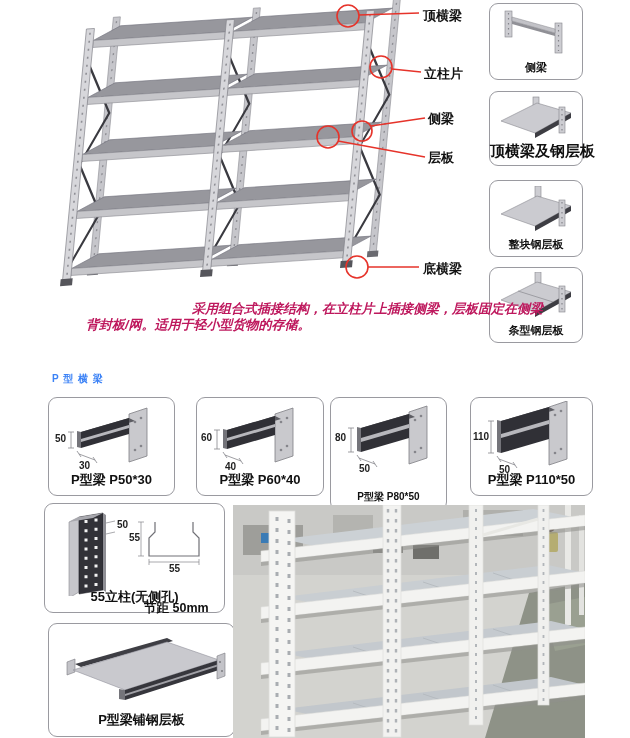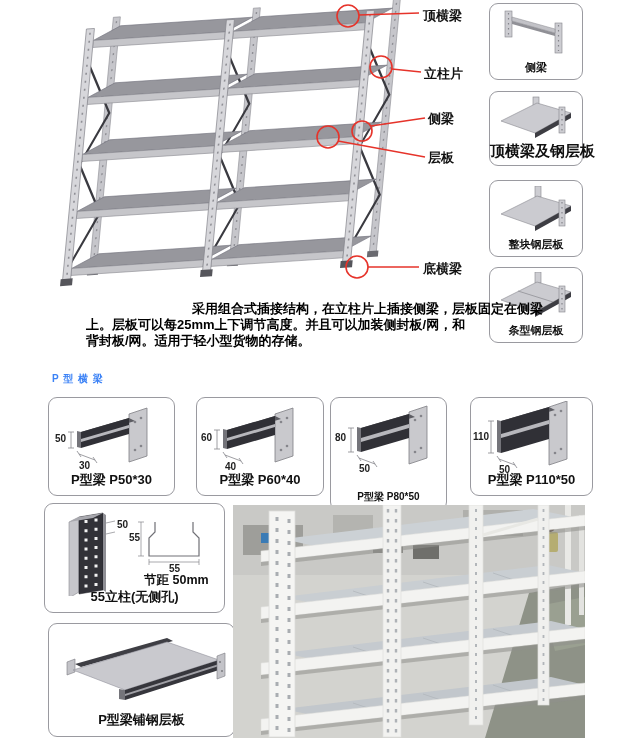--- a/index.html
+++ b/index.html
@@ -4,26 +4,26 @@
 <style>
   html,body{margin:0;padding:0;background:#fff;}
   .screen{
     position:relative;width:630px;height:738px;background:#ffffff;overflow:hidden;
     font-family:"Liberation Sans","DejaVu Sans",sans-serif;color:#111;
   }
   .abs{position:absolute;}
   .rbox{position:absolute;border:1px solid #9a9aa0;border-radius:9px;background:#fff;box-sizing:border-box;}
   .caption{position:absolute;left:0;right:0;text-align:center;font-weight:bold;color:#111;white-space:nowrap;}
   .callout-label{position:absolute;font-weight:bold;font-size:13px;color:#111;white-space:nowrap;}
-  .desc{position:absolute;left:86px;top:301px;width:410px;font-size:13px;font-weight:bold;line-height:16px;color:#000000;}
+  .desc{position:absolute;left:86px;top:301px;width:410px;font-size:13px;font-weight:bold;line-height:16px;color:#be185d;font-style:italic;}
   .desc-line{white-space:nowrap;}
   .desc-line.indent{padding-left:106px;}
   .section-title{position:absolute;left:52px;top:372px;font-size:10px;font-weight:bold;color:#3b82f6;letter-spacing:1px;white-space:nowrap;}
   .dim{position:absolute;font-size:10px;font-weight:bold;color:#222;white-space:nowrap;}
-  .pitch-label{position:absolute;font-size:12.5px;font-weight:bold;color:#111;white-space:nowrap;}
+  .pitch-label{position:absolute;font-size:12.5px;font-weight:bold;color:#111;white-space:nowrap;margin-top:28px;}
 </style>
 </head>
 <body>
 
 <div class="screen">
 
   <svg class="abs" style="left:0;top:0" width="480" height="300" viewBox="0 0 480 300">
     <g transform="matrix(1,-0.065,-0.095,1,87,23)">
 
       <rect x="26" y="-4" width="7" height="254" fill="#c6c6cb" stroke="#8d8d93" stroke-width="0.6"></rect>
@@ -134,21 +134,20 @@
       <line x1="25" y1="19" x2="60" y2="30" stroke="#97979d" stroke-width="0.9"></line>
       <polygon points="42,40 78,20 78,25 42,45" fill="#3d3d43"></polygon>
       <rect x="66" y="14" width="6" height="26" fill="#cdcdd2" stroke="#84848a" stroke-width="0.6"></rect>
       <line x1="69" y1="16" x2="69" y2="38" stroke="#84848a" stroke-width="1.2" stroke-dasharray="1.5 3.5"></line>
     </svg>
     <div class="caption" style="bottom:4px;font-size:11px">条型钢层板</div>
   </div>
 
   <div class="desc">
     <div class="desc-line indent">采用组合式插接结构，在立柱片上插接侧梁，层板固定在侧梁</div>
-    <div class="desc-line">上。层板可以每25mm上下调节高度。并且可以加装侧封板/网，和</div>
     <div class="desc-line">背封板/网。适用于轻小型货物的存储。</div>
   </div>
 
   <div class="section-title">P 型 横 梁</div>
 
   <div class="rbox" style="left:48px;top:397px;width:127px;height:99px">
     <svg class="abs" style="left:4px;top:4px" width="119" height="68" viewBox="0 0 119 68">
       <polygon points="76,12 94,6 94,54 76,60" fill="#c9c9cd" stroke="#7e7e84" stroke-width="0.8"></polygon>
       <circle cx="82" cy="20" r="1.3" fill="#85858b"></circle>
         <circle cx="88" cy="16" r="1.3" fill="#85858b"></circle>

